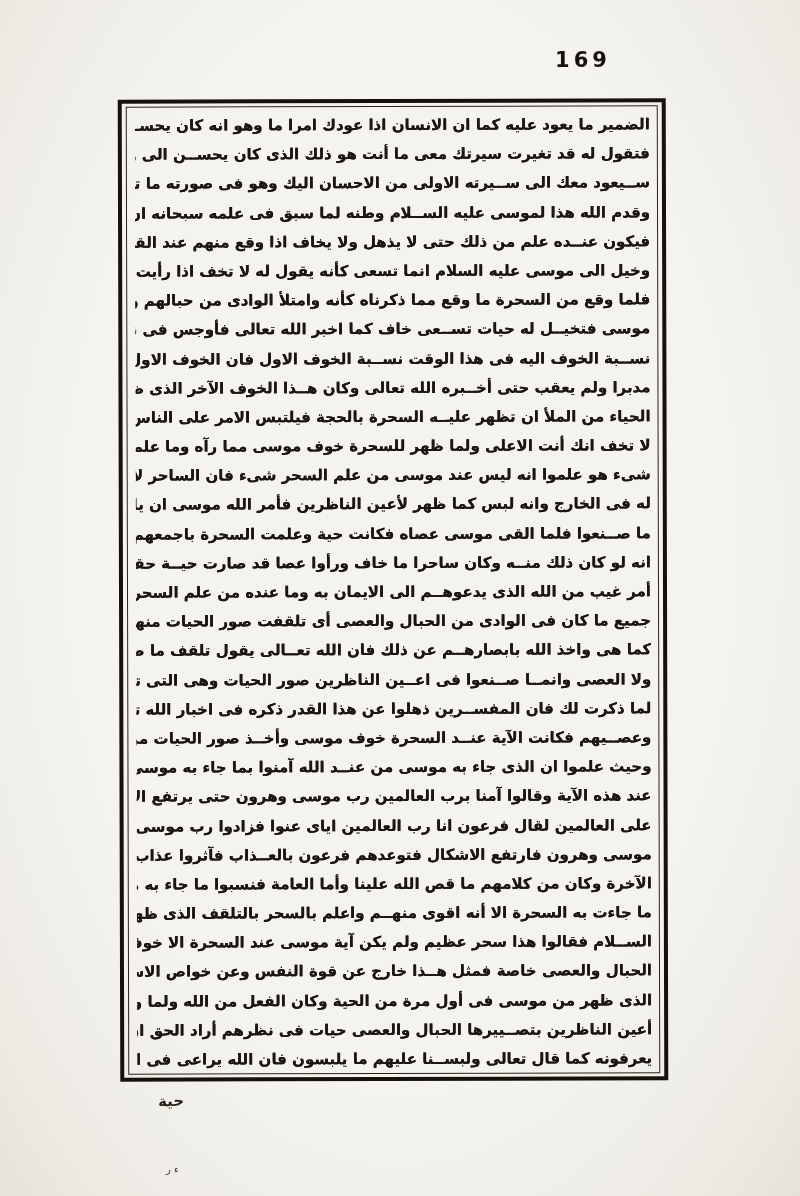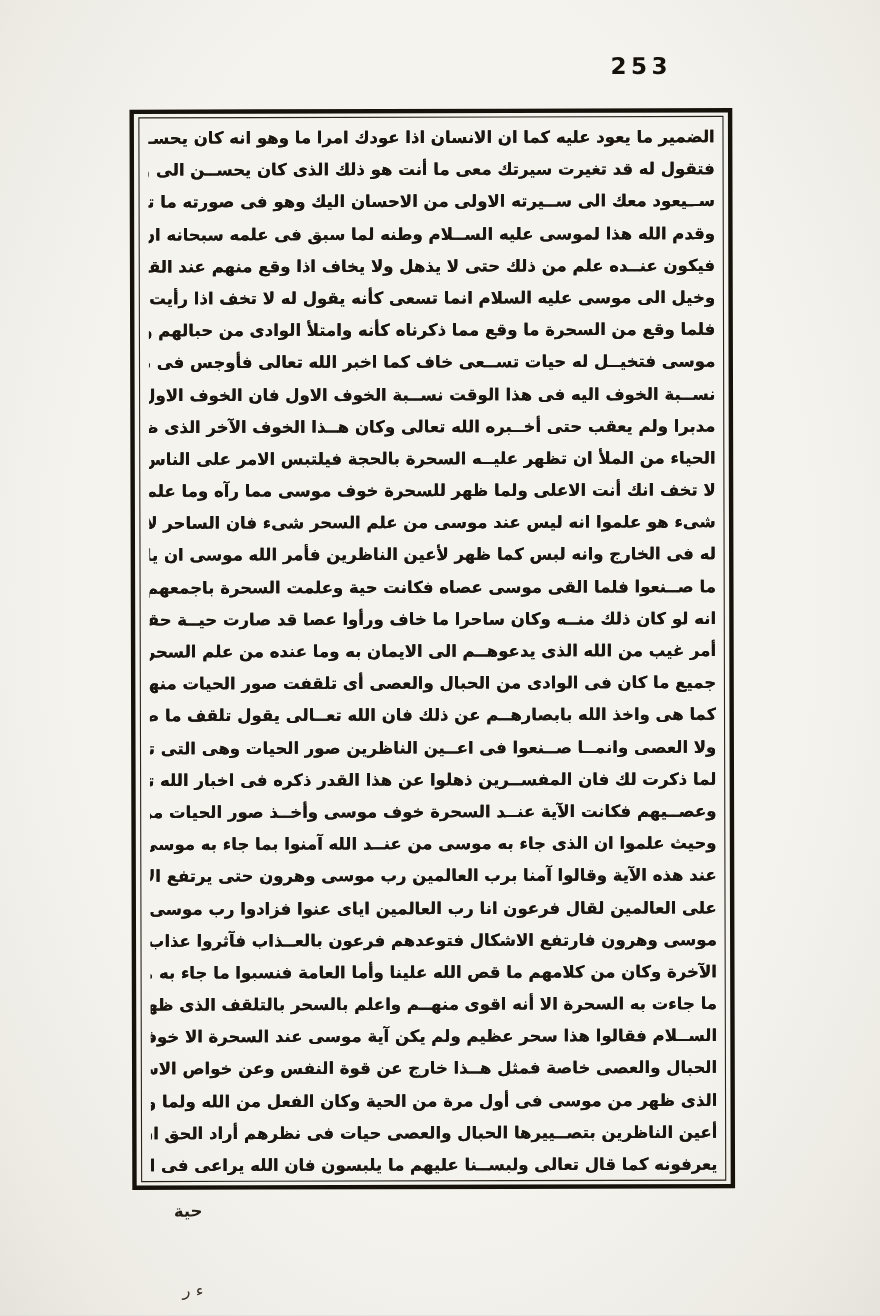--- a/index.html
+++ b/index.html
@@ -75,31 +75,31 @@
     font-size: 15px;
     font-weight: 700;
     direction: rtl;
     color: #241d14;
     transform: rotate(-2deg);
   }
   .catchword-marks {
     position: absolute;
     left: 166px;
     top: 1164px;
-    font-size: 15px;
+    font-size: 10px;
     color: #3a332a;
     letter-spacing: 5px;
   }
 </style>
 </head>
 <body>
 
 <div class="scan">
 
-  <div class="page-number">253</div>
+  <div class="page-number">169</div>
 
   <div class="frame">
     <div class="frame-inner"></div>
     <div class="textblock">
       <div class="line">الضمير ما يعود عليه كما ان الانسان اذا عودك امرا ما وهو انه كان يحســن اليك ثم اساء اليك</div>
       <div class="line">فتقول له قد تغيرت سيرتك معى ما أنت هو ذلك الذى كان يحســن الى ومعلوم انه هو فيقال له</div>
       <div class="line">ســيعود معك الى ســيرته الاولى من الاحسان اليك وهو فى صورته ما تغير ولكن تغير عليك قول</div>
       <div class="line">وقدم الله هذا لموسى عليه الســلام وطنه لما سبق فى علمه سبحانه ان السحرة تظهر لعينه مثل هذا</div>
       <div class="line">فيكون عنــده علم من ذلك حتى لا يذهل ولا يخاف اذا وقع منهم عند القائهم حبالهم وعصــيهم</div>
       <div class="line">وخيل الى موسى عليه السلام انما تسعى كأنه يقول له لا تخف اذا رأيت ذلك منهم لتقوى بأنه</div>

